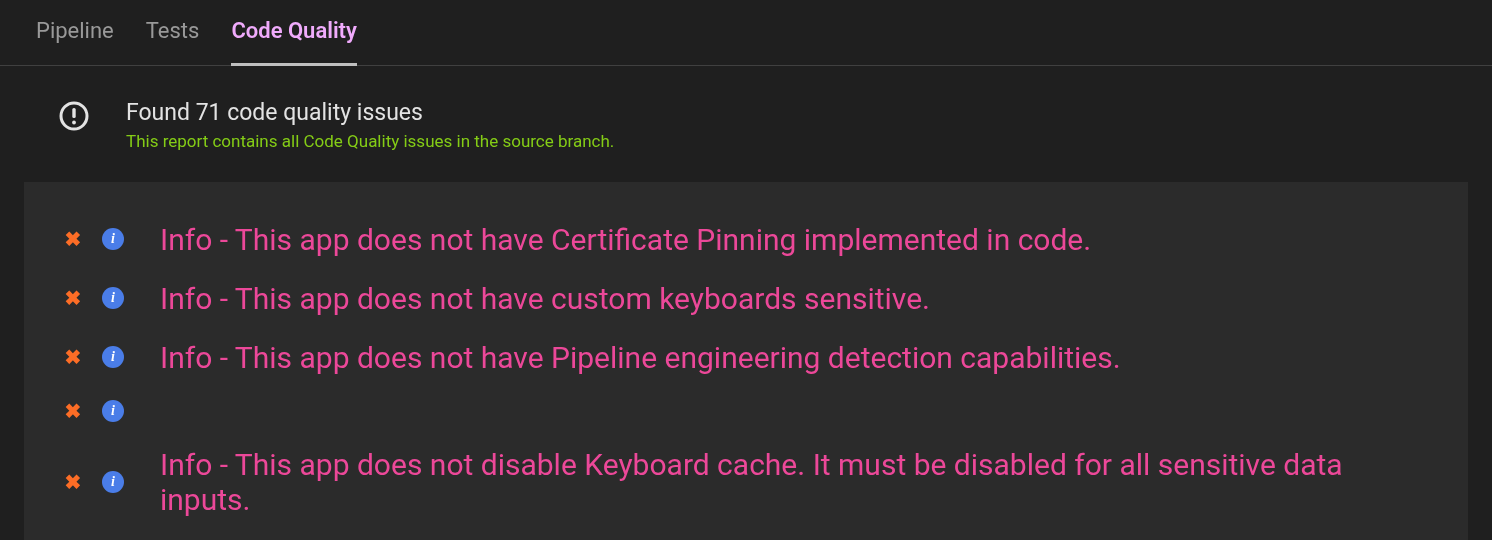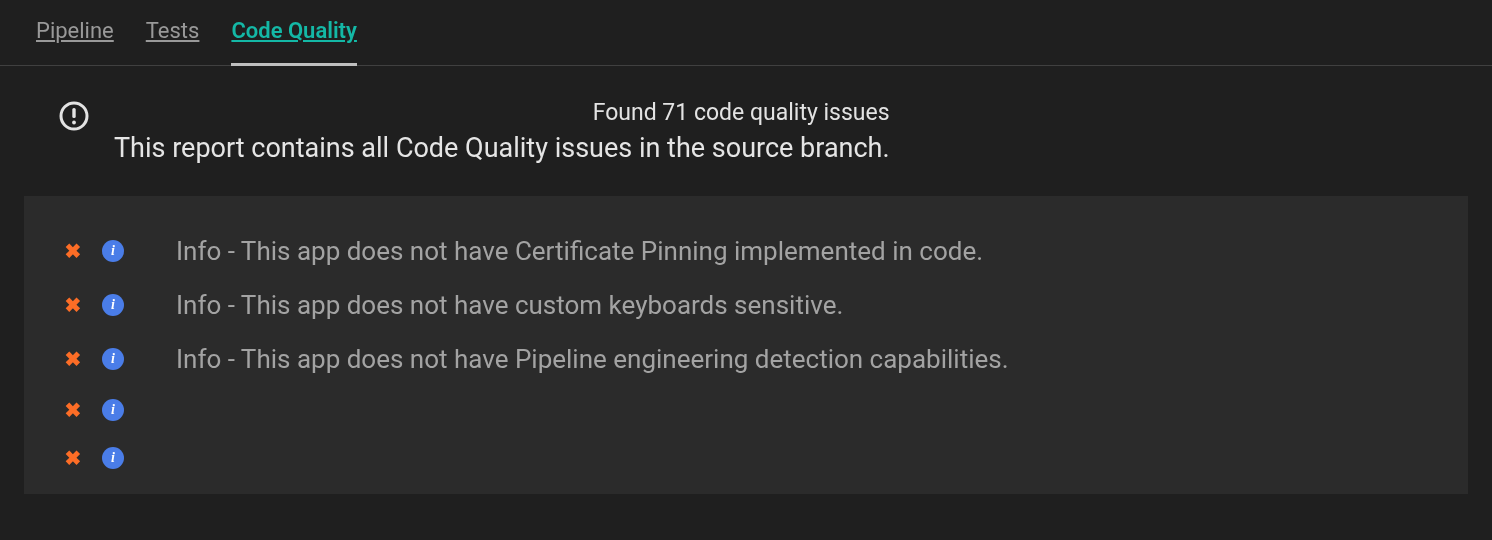--- a/index.html
+++ b/index.html
@@ -23,24 +23,23 @@
     .tab {
       display: flex;
       align-items: flex-start;
       gap: 10px;
       padding-bottom: 22px;
       color: #999;
       font-size: 22px;
       font-weight: 400;
       cursor: pointer;
       position: relative;
-      text-decoration: underline;
     }
     .tab.active {
-      color: #14b8a6;
+      color: #f0abfc;
       font-weight: 600;
     }
     .tab.active::after {
       content: "";
       position: absolute;
       left: 0;
       right: 0;
       bottom: -1px;
       height: 3px;
       background: #bfbfbf;
@@ -50,36 +49,35 @@
       color: #c8c8c8;
       font-size: 17px;
       padding: 2px 12px;
       border-radius: 999px;
       font-weight: 400;
       line-height: 1.4;
     }
     .summary {
       display: flex;
       align-items: flex-start;
-      gap: 24px;
+      gap: 36px;
       padding: 30px 58px 28px 58px;
-      text-align: right;
     }
     .summary .summary-icon {
       flex-shrink: 0;
       margin-top: 4px;
     }
     .summary .title {
       font-size: 23px;
       color: #e3e3e3;
       line-height: 1.45;
     }
     .summary .subtitle {
-      font-size: 27px;
-      color: #e5e5e5;
+      font-size: 17px;
+      color: #84cc16;
       line-height: 1.45;
     }
     .issues {
       background: #2b2b2b;
       margin: 0 24px 0 24px;
       padding: 28px 40px 12px 40px;
     }
     .issue {
       display: flex;
       align-items: center;
@@ -103,23 +101,23 @@
       align-items: center;
       justify-content: center;
       flex-shrink: 0;
       color: #fff;
       font-family: Georgia, serif;
       font-style: italic;
       font-weight: bold;
       font-size: 14px;
     }
     .issue-text {
-      font-size: 26px;
-      color: #a3a3a3;
-      margin-left: 32px;
+      font-size: 30px;
+      color: #ec4899;
+      margin-left: 16px;
     }
   </style>
 </head>
 <body>
 
 <nav class="tabs">
   <div class="tab">
     <span>Pipeline</span>
   </div>
   <div class="tab">
@@ -160,14 +158,15 @@
     <span class="info-circle">i</span>
     <span class="issue-text">Info - This app does not have Pipeline engineering detection capabilities.</span>
   </div>
   <div class="issue">
     <span class="x-icon">✖</span>
     <span class="info-circle">i</span>
   </div>
   <div class="issue">
     <span class="x-icon">✖</span>
     <span class="info-circle">i</span>
+    <span class="issue-text">Info - This app does not disable Keyboard cache. It must be disabled for all sensitive data inputs.</span>
   </div>
 </section>
 
 </body></html>

